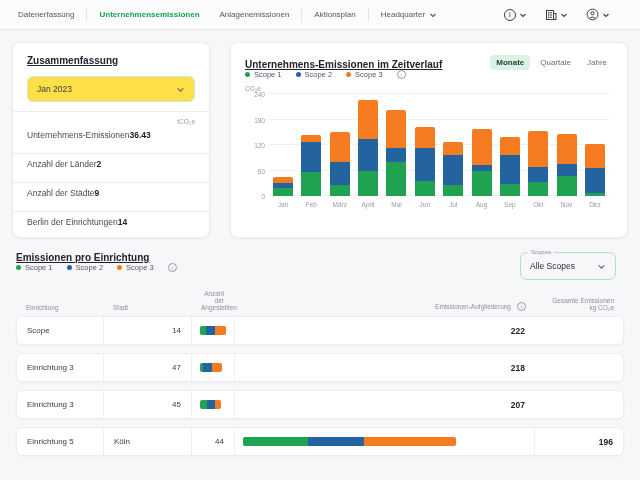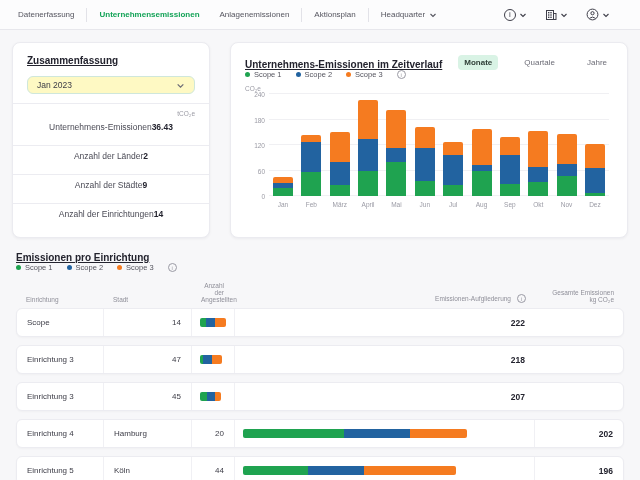--- a/index.html
+++ b/index.html
@@ -24,32 +24,32 @@
   .top-row { display:flex; gap:20px; }
   .card {
     background:#fff; border:1px solid #ebebf0; border-radius:8px;
     box-shadow:0 1px 3px rgba(20,20,40,.05);
   }
   .summary-card { width:198px; height:196px; padding:12px 14px 10px; }
   .chart-card { flex:1; height:196px; padding:12px 14px 8px; }
   .card-title { font-size:10px; font-weight:600; color:#23232e;text-decoration:underline; }
   
   .month-select {
-    margin-top:10px; height:18px; border:1px solid #cfe7db; border-radius:6px;
+    margin-top:10px; height:26px; border:1px solid #cfe7db; border-radius:6px;
     display:flex; align-items:center; justify-content:space-between;
-    padding:0 9px; font-size:8.5px; color:#3c3c46; cursor:pointer; background:#fef9c3;
+    padding:0 9px; font-size:8.5px; color:#3c3c46; cursor:pointer; background:#fde047;
   }
   .sum-divider { height:1px; background:#ececf1; margin:9px -14px 0; }
   .sum-unit { text-align:right; font-size:6.5px; color:#9a9aa4; margin-top:6px; }
-  .sum-row { display:flex; justify-content:center; align-items:center; font-size:8.5px; padding:4.5px 0; }
+  .sum-row { display:flex; justify-content:flex-start; align-items:center; font-size:8.5px; padding:4.5px 0; }
   .sum-row .lbl { color:#4a4a55; }
   .sum-row .val { color:#23232e; font-weight:600; }
   
   .chart-head { display:flex; justify-content:space-between; align-items:flex-end; }
-  .tabs { display:flex; gap:20px; align-items:center; }
+  .tabs { display:flex; gap:4px; align-items:center; }
   .tab { font-size:8px; color:#6c6c76; padding:3px 6px; border-radius:4px; cursor:pointer; }
   .tab.active { background:#d9f3e5; color:#2f3e37; font-weight:600; }
   .legend { display:flex; gap:14px; align-items:center; }
   .legend-item { display:flex; gap:4px; align-items:center; font-size:7.5px; color:#55555f; }
   .dot { width:5px; height:5px; border-radius:50%; }
   .info-i {
     width:9px; height:9px; border:1px solid #9a9aa4; border-radius:50%;
     color:#9a9aa4; font-size:6px; display:inline-flex; align-items:center; justify-content:center;
     font-style:normal; cursor:pointer; line-height:1;
   }
@@ -180,21 +180,21 @@
             <span class="lbl">Anzahl der Länder</span>
             <span class="val">2</span>
           </div>
           <div class="sum-divider"></div>
           <div class="sum-row">
             <span class="lbl">Anzahl der Städte</span>
             <span class="val">9</span>
           </div>
           <div class="sum-divider"></div>
           <div class="sum-row">
-            <span class="lbl">Anzahl der Einrichtungen</span>
+            <span class="lbl">Berlin der Einrichtungen</span>
             <span class="val">14</span>
           </div>
         </div>
     </div>
 
     <div class="card chart-card">
       <div class="chart-head">
         <div class="card-title">Unternehmens-Emissionen im Zeitverlauf</div>
         <div class="tabs" id="time-tabs">
             <div class="tab active">Monate</div>
@@ -344,20 +344,27 @@
               <span class="dot" style="background: rgb(34, 99, 160);"></span>
               <span>Scope 2</span>
             </div>
             <div class="legend-item">
               <span class="dot" style="background: rgb(245, 123, 32);"></span>
               <span>Scope 3</span>
             </div>
             <span class="info-i">i</span>
           </div>
       </div>
+      <div class="scopes-select">
+        <span class="float-lbl">Scopes</span>
+        <span>Alle Scopes</span>
+        <svg width="9" height="9" viewBox="0 0 8 8">
+            <polyline points="1.5,3 4,5.5 6.5,3" fill="none" stroke="#6c6c76" stroke-width="1.1"></polyline>
+          </svg>
+      </div>
     </div>
 
     <div class="col-heads">
       <div>Einrichtung</div>
       <div>Stadt</div>
       <div class="ch-right">Anzahl der
 Angestellten</div>
       <div class="ch-bar">
         <span>Emissionen-Aufgliederung</span>
         <span class="info-i">i</span>
@@ -397,33 +404,20 @@
           <div class="fac-cell bar-cell">
             <div class="track">
               <div class="seg2" style="width: 28.7%; background: rgb(31, 163, 80); border-radius: 2px 0px 0px 2px;"></div>
               <div class="seg2" style="width: 30.5%; background: rgb(34, 99, 160);"></div>
               <div class="seg2" style="width: 22.4%; background: rgb(245, 123, 32); border-radius: 0px 2px 2px 0px;"></div>
             </div>
           </div>
           <div class="fac-cell total">207</div>
         </div>
         <div class="fac-row">
-          <div class="fac-cell">Einrichtung 4</div>
-          <div class="fac-cell">Hamburg</div>
-          <div class="fac-cell num">20</div>
-          <div class="fac-cell bar-cell">
-            <div class="track">
-              <div class="seg2" style="width: 35.7%; background: rgb(31, 163, 80); border-radius: 2px 0px 0px 2px;"></div>
-              <div class="seg2" style="width: 23.2%; background: rgb(34, 99, 160);"></div>
-              <div class="seg2" style="width: 20.2%; background: rgb(245, 123, 32); border-radius: 0px 2px 2px 0px;"></div>
-            </div>
-          </div>
-          <div class="fac-cell total">202</div>
-        </div>
-        <div class="fac-row">
           <div class="fac-cell">Einrichtung 5</div>
           <div class="fac-cell">Köln</div>
           <div class="fac-cell num">44</div>
           <div class="fac-cell bar-cell">
             <div class="track">
               <div class="seg2" style="width: 22.8%; background: rgb(31, 163, 80); border-radius: 2px 0px 0px 2px;"></div>
               <div class="seg2" style="width: 19.9%; background: rgb(34, 99, 160);"></div>
               <div class="seg2" style="width: 32.7%; background: rgb(245, 123, 32); border-radius: 0px 2px 2px 0px;"></div>
             </div>
           </div>

